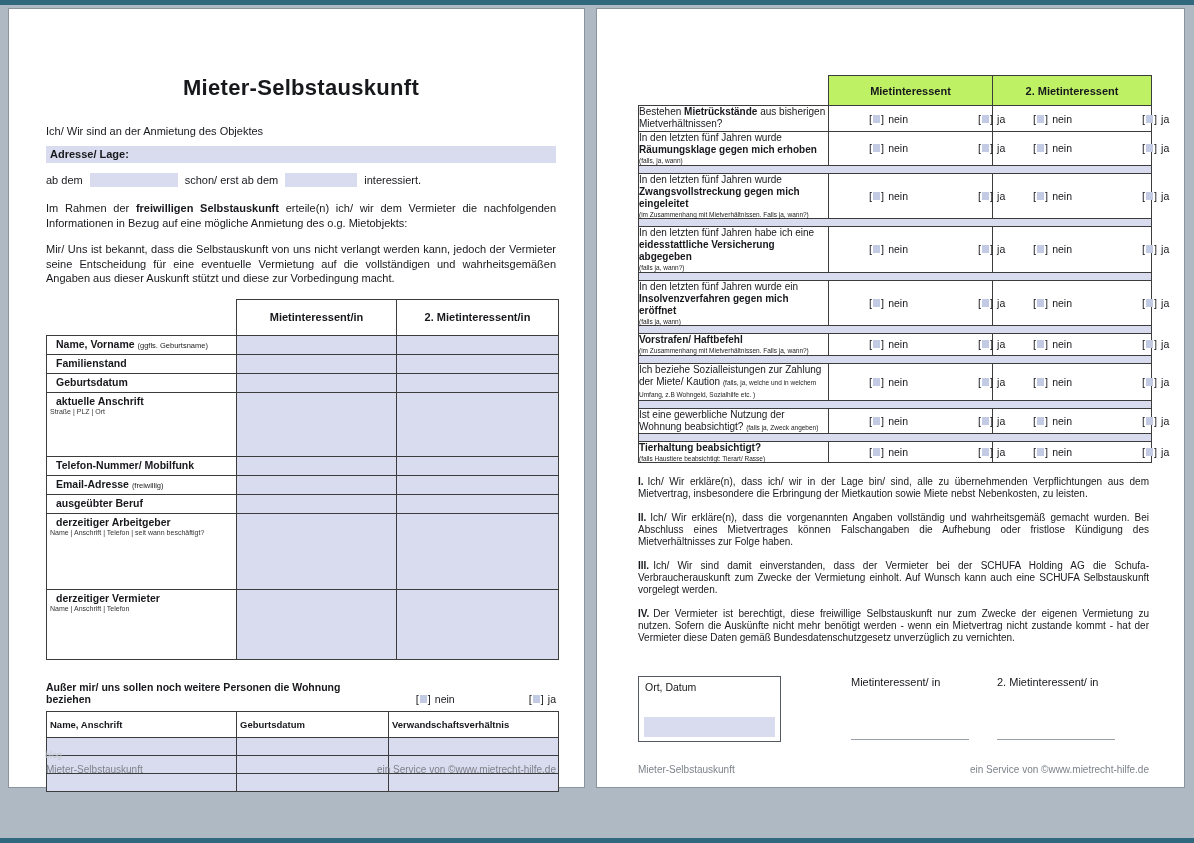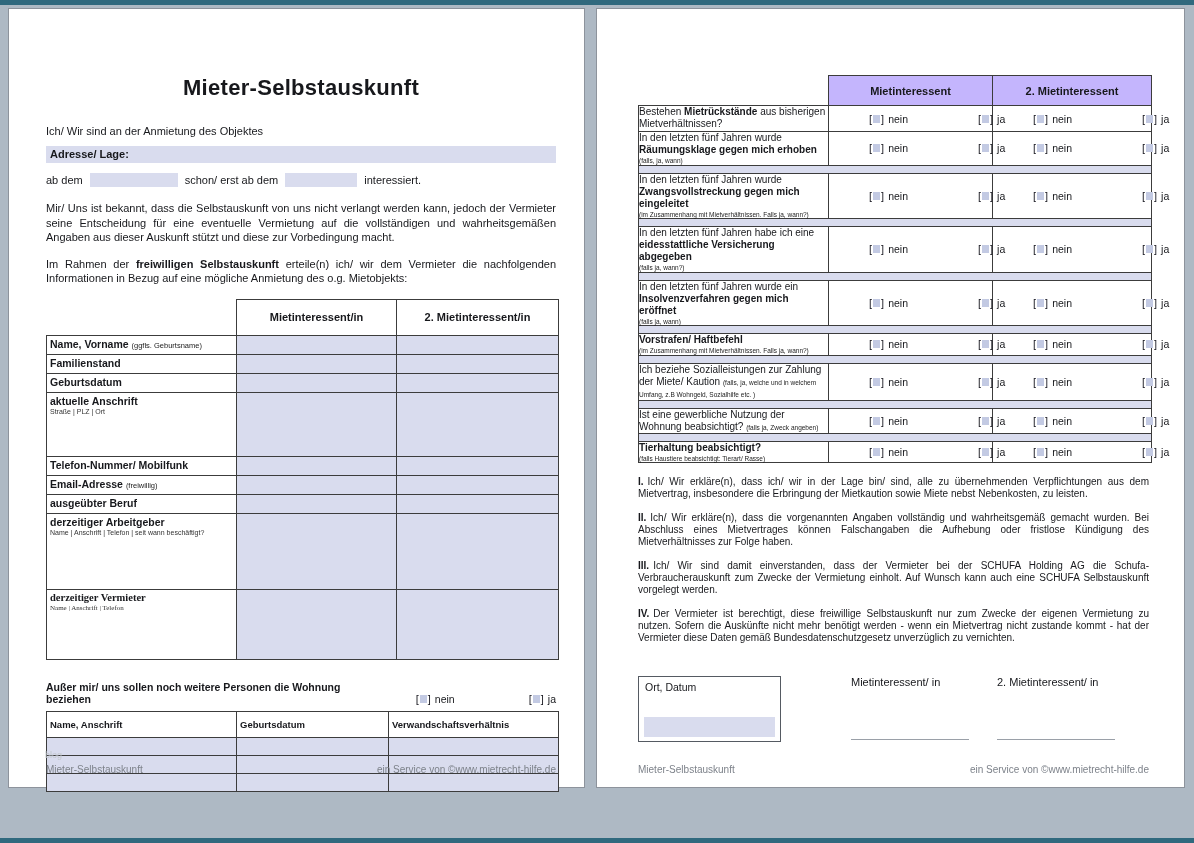--- a/index.html
+++ b/index.html
@@ -27,25 +27,25 @@
   .para { margin:14px 0 0; font-size:11px; line-height:14.5px; text-align:justify; }
   .para + .para { margin-top:12px; }
 
   table.tbl { border-collapse:collapse; table-layout:fixed; width:100%; }
   .tbl td, .tbl th { border:1px solid #3c3c3c; padding:0; }
   .corner { border-top:none !important; border-left:none !important; background:#fff; }
 
   .tbl-main { margin-top:13px; }
   .tbl-main tr.hdr th { height:36px; font-size:11px; font-weight:bold; text-align:center; vertical-align:middle; background:#fff; }
   .tbl-main td.lbl { vertical-align:top; padding:2px 4px 1px 3px; font-size:10.5px; background:#fff; }
-  .tbl-main td.lbl b { font-weight:bold; }
+  .tbl-main td.lbl b { font-weight:bold;margin-left:6px; }
   .n-in { font-size:7.5px; color:#222; }
   .n-bl { display:block; font-size:7px; color:#333; margin-top:1px; }
   td.inp { background:#d9dcee; }
-  tr.r19 td { height:19px; } tr.r64 td { height:64px; } tr.r76 td { height:76px; } tr.r70 td { height:70px;font-family:Liberation Serif, serif; }
+  tr.r19 td { height:19px; } tr.r64 td { height:64px; } tr.r76 td { height:76px; } tr.r70 td { height:70px; }
 
   .others { display:flex; align-items:flex-end; margin-top:21px; }
   .others .oq { font-weight:bold; font-size:10.5px; width:358px; }
   .opt { display:inline-flex; align-items:center; gap:4px; white-space:nowrap;padding-left:28px; }
   .opt.gap { margin-left:46px; }
   .cb { display:inline-flex; align-items:center; font-size:11px; color:#1a1a22; }
   .cb::before { content:"["; } .cb::after { content:"]"; }
   .cbx { display:inline-block; width:7px; height:8px; background:#c3cae3; margin:0 1px; }
   .cbl { font-size:10.5px; }
 
@@ -53,21 +53,21 @@
   .tbl-small th { height:14px; font-size:9.5px; font-weight:bold; text-align:left; vertical-align:middle; padding:7px 3px; background:#fff; }
   .tbl-small td.inp { height:18px; }
 
   .footer { position:absolute; bottom:12px; display:flex; justify-content:space-between; font-size:10px; color:#7d828a; }
   .page-1 .footer { left:37px; right:28px; }
   .page-2 .footer { left:41px; right:35px; }
   .wm { position:absolute; left:36px; bottom:27px; font-size:9px; color:#c2c7cd; }
 
   
   .tbl-q { margin-top:66px; }
-  .tbl-q tr.qhdr th { height:30px; font-size:11px; font-weight:bold; text-align:center; vertical-align:middle; background:#c4b5fd; }
+  .tbl-q tr.qhdr th { height:30px; font-size:11px; font-weight:bold; text-align:center; vertical-align:middle; background:#bef264; }
   .qcell { vertical-align:top; padding:2px 3px; font-size:10px; line-height:12px; background:#fff; }
   .qcell b { font-weight:bold; }
   .qnote { display:block; font-size:6.5px; line-height:7.5px; color:#222; margin-top:1px; }
   .qcell.inline-note .qnote { display:inline; }
   .acell { vertical-align:middle; background:#fff; }
   .optwrap { display:flex; align-items:center; padding-left:12px; gap:42px; }
   tr.striprow td { height:8px; background:#d9dcee; }
 
   .clauses { margin-top:13px; }
   .clause { margin:0 0 12px; font-size:10px; line-height:12px; text-align:justify; }
@@ -95,22 +95,22 @@
   </div>
 
   <div class="date-row">
     <span>ab dem</span>
     <span class="inline-input w88"></span>
     <span>schon/ erst ab dem</span>
     <span class="inline-input w72"></span>
     <span>interessiert.</span>
   </div>
 
+  <p class="para"><span>Im Rahmen der </span><b>freiwilligen Selbstauskunft</b><span> erteile(n) ich/ wir dem Vermieter die nachfolgenden Informationen in Bezug auf eine mögliche Anmietung des o.g. Mietobjekts:</span></p>
   <p class="para">Mir/ Uns ist bekannt, dass die Selbstauskunft von uns nicht verlangt werden kann, jedoch der Vermieter seine Entscheidung für eine eventuelle Vermietung auf die vollständigen und wahrheitsgemäßen Angaben aus dieser Auskunft stützt und diese zur Vorbedingung macht.</p>
-  <p class="para"><span>Im Rahmen der </span><b>freiwilligen Selbstauskunft</b><span> erteile(n) ich/ wir dem Vermieter die nachfolgenden Informationen in Bezug auf eine mögliche Anmietung des o.g. Mietobjekts:</span></p>
 
   <table class="tbl tbl-main">
     <colgroup>
         <col style="width:190px">
         <col style="width:160px">
         <col style="width:162px">
       </colgroup>
     <tbody>
         <tr class="hdr">
       <td class="corner"></td>

